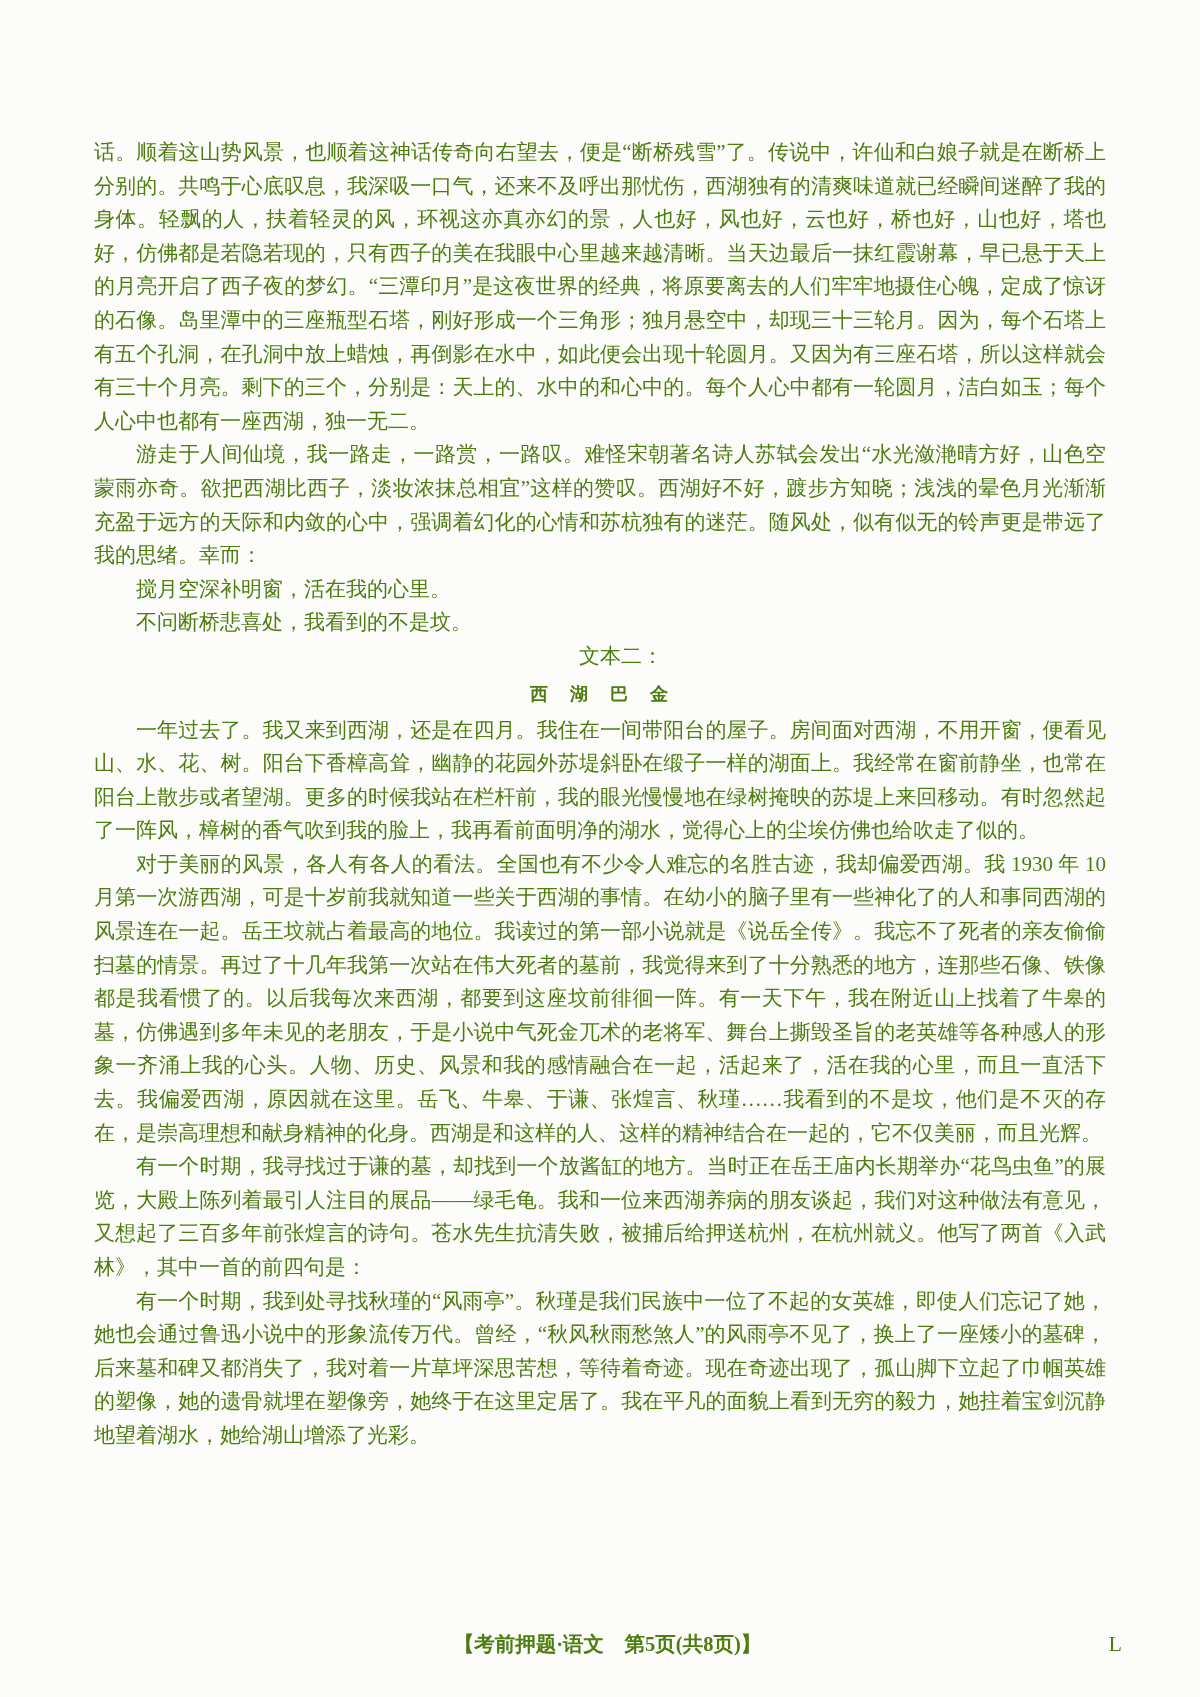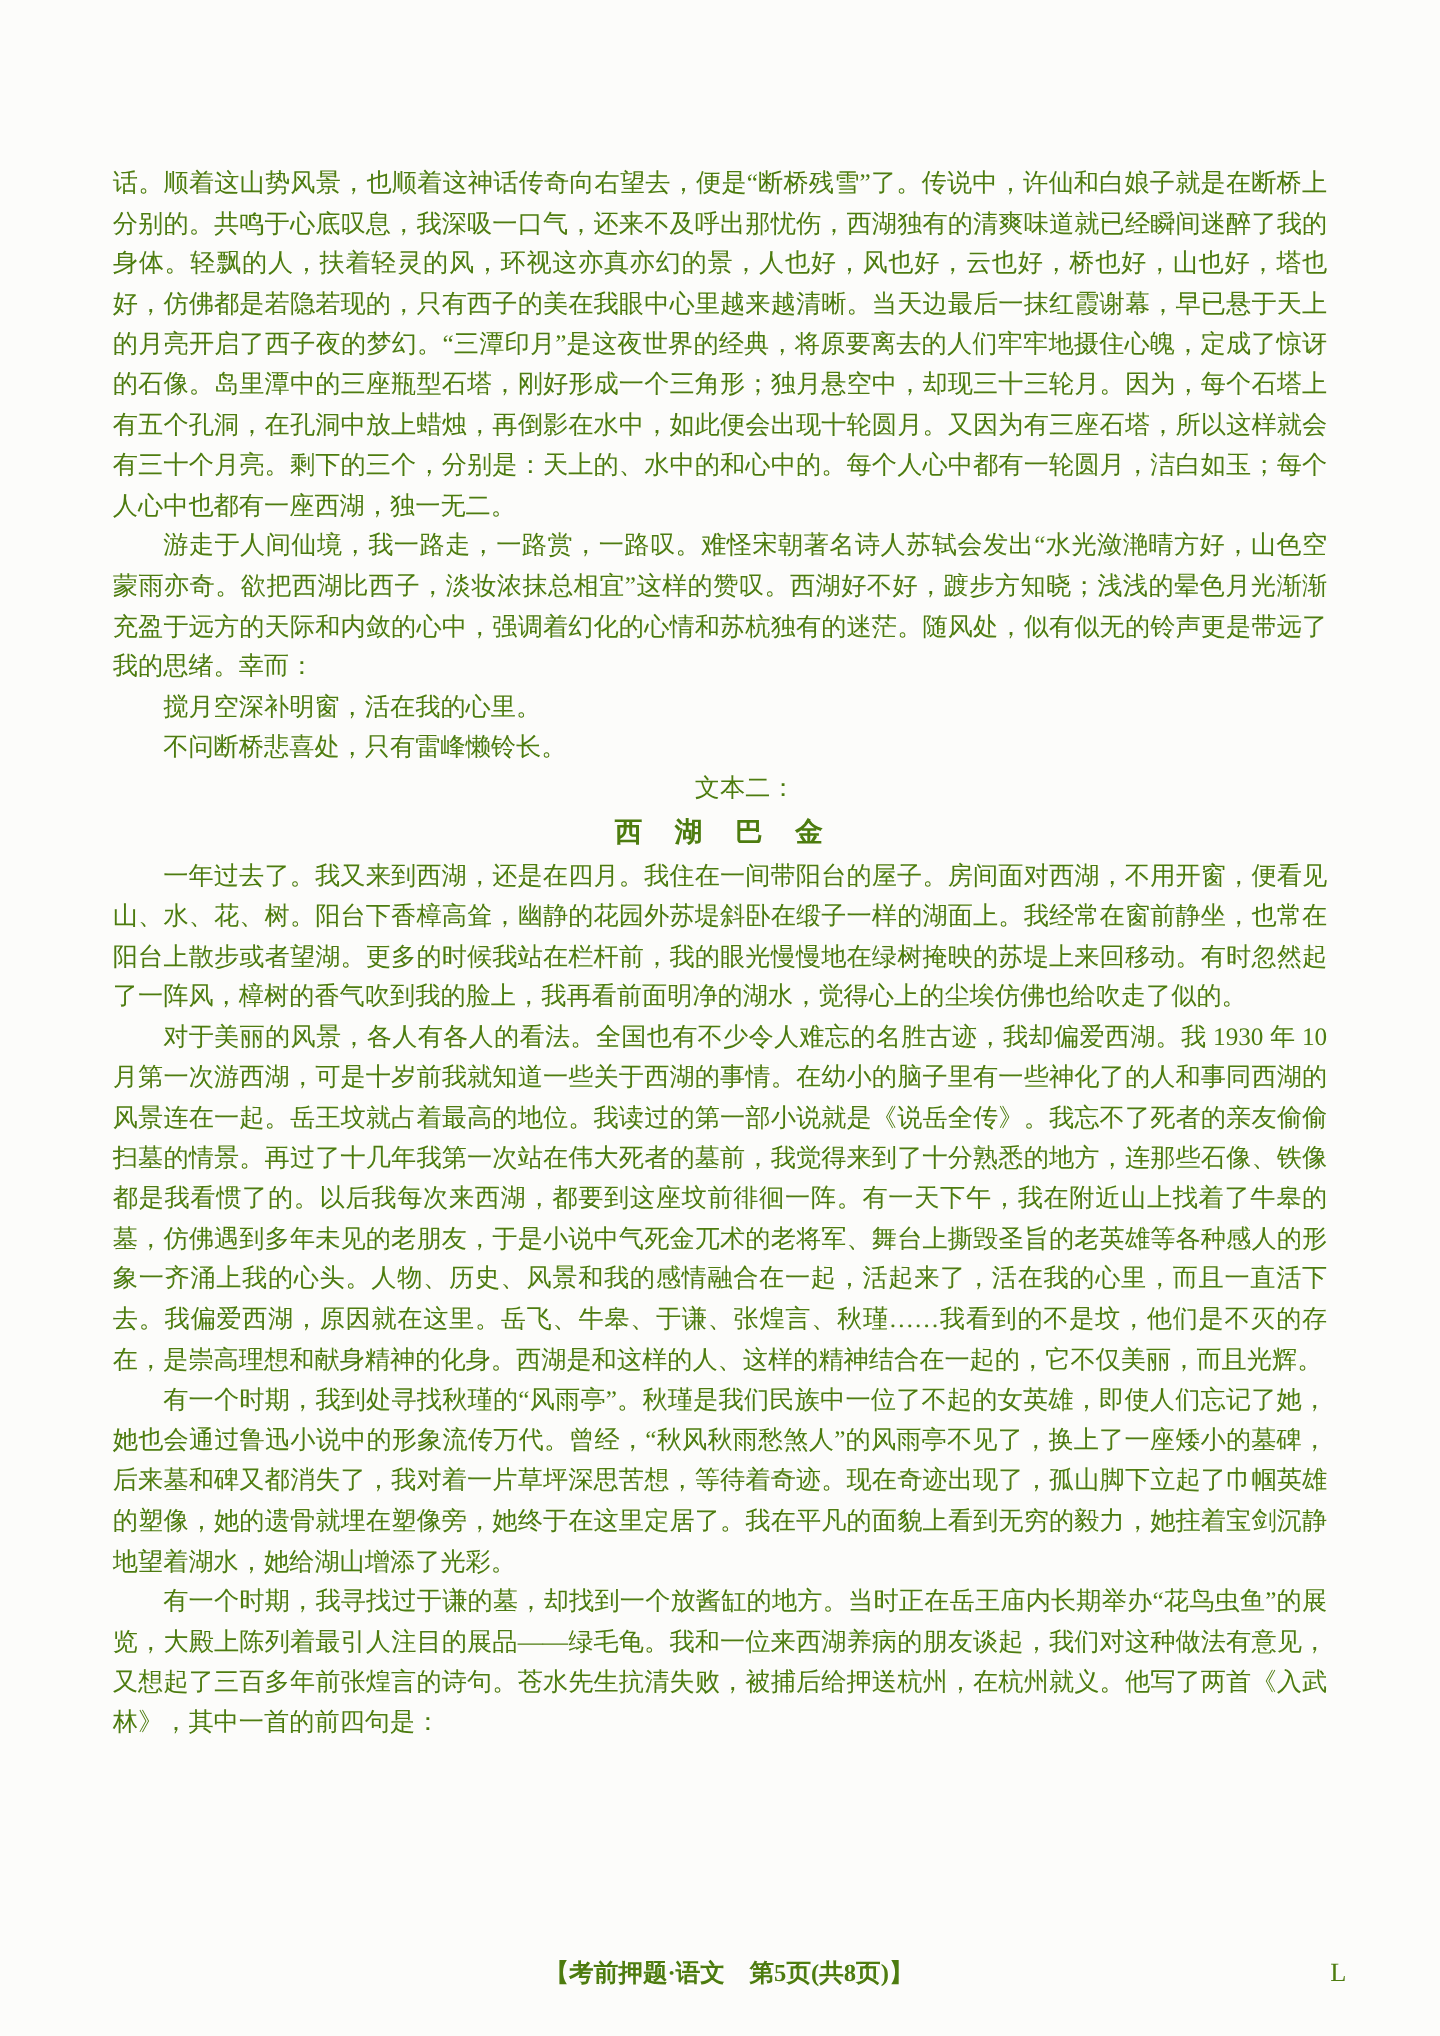--- a/index.html
+++ b/index.html
@@ -37,21 +37,21 @@
   .content p.verse {
     text-align: left;
   }
   .content p.label {
     font-weight: normal;
     text-align: center;
   }
   .title-line {
     text-align: center;
     font-weight: bold;
-    font-size: 23px;
+    font-size: 18px;
     line-height: 38px;
     margin: 1px 0;
     letter-spacing: 2px;
   }
   .title-line .author {
     margin-left: 1.1em;
   }
   .footer {
     position: absolute;
     left: 15px;
@@ -73,28 +73,28 @@
   }
 </style>
 </head>
 <body>
 
 <div class="page">
   <div class="content">
     <p class="cont">话。顺着这山势风景，也顺着这神话传奇向右望去，便是“断桥残雪”了。传说中，许仙和白娘子就是在断桥上分别的。共鸣于心底叹息，我深吸一口气，还来不及呼出那忧伤，西湖独有的清爽味道就已经瞬间迷醉了我的身体。轻飘的人，扶着轻灵的风，环视这亦真亦幻的景，人也好，风也好，云也好，桥也好，山也好，塔也好，仿佛都是若隐若现的，只有西子的美在我眼中心里越来越清晰。当天边最后一抹红霞谢幕，早已悬于天上的月亮开启了西子夜的梦幻。“三潭印月”是这夜世界的经典，将原要离去的人们牢牢地摄住心魄，定成了惊讶的石像。岛里潭中的三座瓶型石塔，刚好形成一个三角形；独月悬空中，却现三十三轮月。因为，每个石塔上有五个孔洞，在孔洞中放上蜡烛，再倒影在水中，如此便会出现十轮圆月。又因为有三座石塔，所以这样就会有三十个月亮。剩下的三个，分别是：天上的、水中的和心中的。每个人心中都有一轮圆月，洁白如玉；每个人心中也都有一座西湖，独一无二。</p>
     <p>游走于人间仙境，我一路走，一路赏，一路叹。难怪宋朝著名诗人苏轼会发出“水光潋滟晴方好，山色空蒙雨亦奇。欲把西湖比西子，淡妆浓抹总相宜”这样的赞叹。西湖好不好，踱步方知晓；浅浅的晕色月光渐渐充盈于远方的天际和内敛的心中，强调着幻化的心情和苏杭独有的迷茫。随风处，似有似无的铃声更是带远了我的思绪。幸而：</p>
     <p class="verse">搅月空深补明窗，活在我的心里。</p>
-    <p class="verse">不问断桥悲喜处，只有雷峰懒铃长。</p>
+    <p class="verse">不问断桥悲喜处，我看到的不是坟。</p>
     <p class="label">文本二：</p>
     <div class="title-line">
       <span>西　湖</span><span class="author">巴　金</span>
     </div>
     <p>一年过去了。我又来到西湖，还是在四月。我住在一间带阳台的屋子。房间面对西湖，不用开窗，便看见山、水、花、树。阳台下香樟高耸，幽静的花园外苏堤斜卧在缎子一样的湖面上。我经常在窗前静坐，也常在阳台上散步或者望湖。更多的时候我站在栏杆前，我的眼光慢慢地在绿树掩映的苏堤上来回移动。有时忽然起了一阵风，樟树的香气吹到我的脸上，我再看前面明净的湖水，觉得心上的尘埃仿佛也给吹走了似的。</p>
     <p>对于美丽的风景，各人有各人的看法。全国也有不少令人难忘的名胜古迹，我却偏爱西湖。我 1930 年 10 月第一次游西湖，可是十岁前我就知道一些关于西湖的事情。在幼小的脑子里有一些神化了的人和事同西湖的风景连在一起。岳王坟就占着最高的地位。我读过的第一部小说就是《说岳全传》。我忘不了死者的亲友偷偷扫墓的情景。再过了十几年我第一次站在伟大死者的墓前，我觉得来到了十分熟悉的地方，连那些石像、铁像都是我看惯了的。以后我每次来西湖，都要到这座坟前徘徊一阵。有一天下午，我在附近山上找着了牛皋的墓，仿佛遇到多年未见的老朋友，于是小说中气死金兀术的老将军、舞台上撕毁圣旨的老英雄等各种感人的形象一齐涌上我的心头。人物、历史、风景和我的感情融合在一起，活起来了，活在我的心里，而且一直活下去。我偏爱西湖，原因就在这里。岳飞、牛皋、于谦、张煌言、秋瑾……我看到的不是坟，他们是不灭的存在，是崇高理想和献身精神的化身。西湖是和这样的人、这样的精神结合在一起的，它不仅美丽，而且光辉。</p>
+    <p>有一个时期，我寻找过于谦的墓，却找到一个放酱缸的地方。当时正在岳王庙内长期举办“花鸟虫鱼”的展览，大殿上陈列着最引人注目的展品——绿毛龟。我和一位来西湖养病的朋友谈起，我们对这种做法有意见，又想起了三百多年前张煌言的诗句。苍水先生抗清失败，被捕后给押送杭州，在杭州就义。他写了两首《入武林》，其中一首的前四句是：</p>
     <p>有一个时期，我到处寻找秋瑾的“风雨亭”。秋瑾是我们民族中一位了不起的女英雄，即使人们忘记了她，她也会通过鲁迅小说中的形象流传万代。曾经，“秋风秋雨愁煞人”的风雨亭不见了，换上了一座矮小的墓碑，后来墓和碑又都消失了，我对着一片草坪深思苦想，等待着奇迹。现在奇迹出现了，孤山脚下立起了巾帼英雄的塑像，她的遗骨就埋在塑像旁，她终于在这里定居了。我在平凡的面貌上看到无穷的毅力，她拄着宝剑沉静地望着湖水，她给湖山增添了光彩。</p>
-    <p>有一个时期，我寻找过于谦的墓，却找到一个放酱缸的地方。当时正在岳王庙内长期举办“花鸟虫鱼”的展览，大殿上陈列着最引人注目的展品——绿毛龟。我和一位来西湖养病的朋友谈起，我们对这种做法有意见，又想起了三百多年前张煌言的诗句。苍水先生抗清失败，被捕后给押送杭州，在杭州就义。他写了两首《入武林》，其中一首的前四句是：</p>
   </div>
 
   <div class="footer">
     <span class="footer-center">【考前押题·语文　第5页(共8页)】</span>
     <span class="footer-right">L</span>
   </div>
 </div>
 
 </body></html>

